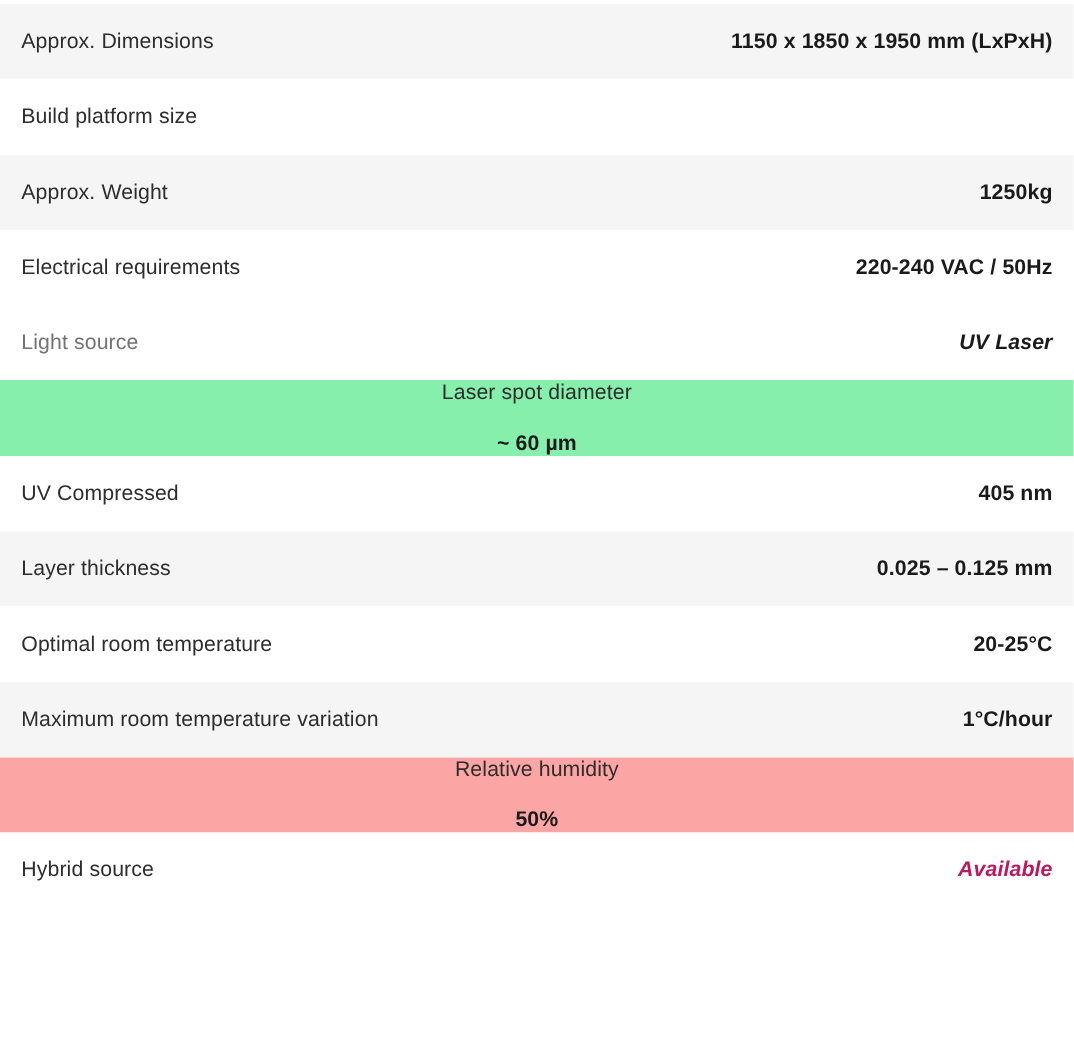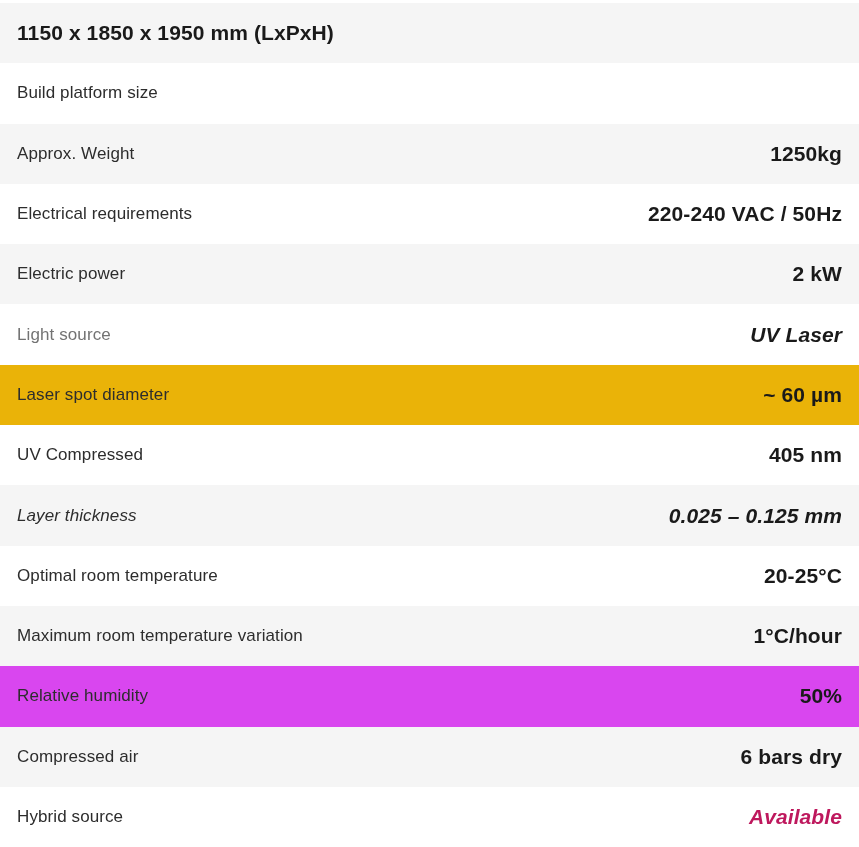--- a/index.html
+++ b/index.html
@@ -28,92 +28,85 @@
     background: #ffffff;
   }
   .spec-row .row-label {
     font-size: 17px;
     font-weight: 400;
     color: #2d2d2d;
     letter-spacing: 0.1px;
     white-space: nowrap;
   }
   .spec-row .row-value {
-    font-size: 21px;
+    font-size: 17px;
     font-weight: 700;
     color: #1a1a1a;
     letter-spacing: 0.1px;
     white-space: nowrap;
     text-align: left;
   }
 </style>
 </head>
 <body>
 
 <div class="spec-table" id="spec-table">
   <div class="spec-row" style="background: rgb(245, 245, 245);">
+    <span class="row-label" style="color: rgb(45, 45, 45);">Approx. Dimensions</span>
     <span class="row-value" style="color: rgb(26, 26, 26);">1150 x 1850 x 1950 mm (LxPxH)</span>
   </div>
 
   <div class="spec-row" style="background: rgb(255, 255, 255); gap: 24px;">
     <span class="row-label" style="color: rgb(45, 45, 45);">Build platform size</span>
   </div>
 
   <div class="spec-row" style="background: rgb(245, 245, 245);">
     <span class="row-label" style="color: rgb(45, 45, 45);">Approx. Weight</span>
     <span class="row-value" style="color: rgb(26, 26, 26);">1250kg</span>
   </div>
 
   <div class="spec-row" style="background: rgb(255, 255, 255);">
     <span class="row-label" style="color: rgb(45, 45, 45);">Electrical requirements</span>
     <span class="row-value" style="color: rgb(26, 26, 26);">220-240 VAC / 50Hz</span>
   </div>
 
-  <div class="spec-row" style="background: rgb(245, 245, 245);">
-    <span class="row-label" style="color: rgb(45, 45, 45);">Electric power</span>
-    <span class="row-value" style="color: rgb(26, 26, 26);">2 kW</span>
-  </div>
 
   <div class="spec-row" style="background: rgb(255, 255, 255);">
     <span class="row-label" style="color: #737373;">Light source</span>
     <span class="row-value" style="color: rgb(26, 26, 26); font-style: italic;">UV Laser</span>
   </div>
 
-  <div class="spec-row" style="background: #eab308;">
+  <div class="spec-row" style="background: #86efac; flex-direction: column;">
     <span class="row-label" style="color: rgb(45, 45, 45);">Laser spot diameter</span>
     <span class="row-value" style="color: rgb(26, 26, 26);">~ 60 µm</span>
   </div>
 
   <div class="spec-row" style="background: rgb(255, 255, 255);">
     <span class="row-label" style="color: rgb(45, 45, 45);">UV Compressed</span>
     <span class="row-value" style="color: rgb(26, 26, 26);">405 nm</span>
   </div>
 
-  <div class="spec-row" style="background: rgb(245, 245, 245); font-style: italic;">
+  <div class="spec-row" style="background: rgb(245, 245, 245);">
     <span class="row-label" style="color: rgb(45, 45, 45);">Layer thickness</span>
     <span class="row-value" style="color: rgb(26, 26, 26);">0.025 – 0.125 mm</span>
   </div>
 
   <div class="spec-row" style="background: rgb(255, 255, 255);">
     <span class="row-label" style="color: rgb(45, 45, 45);">Optimal room temperature</span>
     <span class="row-value" style="color: rgb(26, 26, 26);">20-25°C</span>
   </div>
 
   <div class="spec-row" style="background: rgb(245, 245, 245);">
     <span class="row-label" style="color: rgb(45, 45, 45);">Maximum room temperature variation</span>
     <span class="row-value" style="color: rgb(26, 26, 26);">1°C/hour</span>
   </div>
 
-  <div class="spec-row" style="background: #d946ef;">
+  <div class="spec-row" style="background: #fca5a5; flex-direction: column;">
     <span class="row-label" style="color: rgb(45, 45, 45);">Relative humidity</span>
     <span class="row-value" style="color: rgb(26, 26, 26);">50%</span>
   </div>
 
-  <div class="spec-row" style="background: rgb(245, 245, 245);">
-    <span class="row-label" style="color: rgb(45, 45, 45);">Compressed air</span>
-    <span class="row-value" style="color: rgb(26, 26, 26);">6 bars dry</span>
-  </div>
 
   <div class="spec-row" style="background: rgb(255, 255, 255);">
     <span class="row-label" style="color: rgb(45, 45, 45);">Hybrid source</span>
     <span class="row-value" style="color: #be185d; font-style: italic;">Available</span>
   </div>
 </div>
 
 </body></html>

